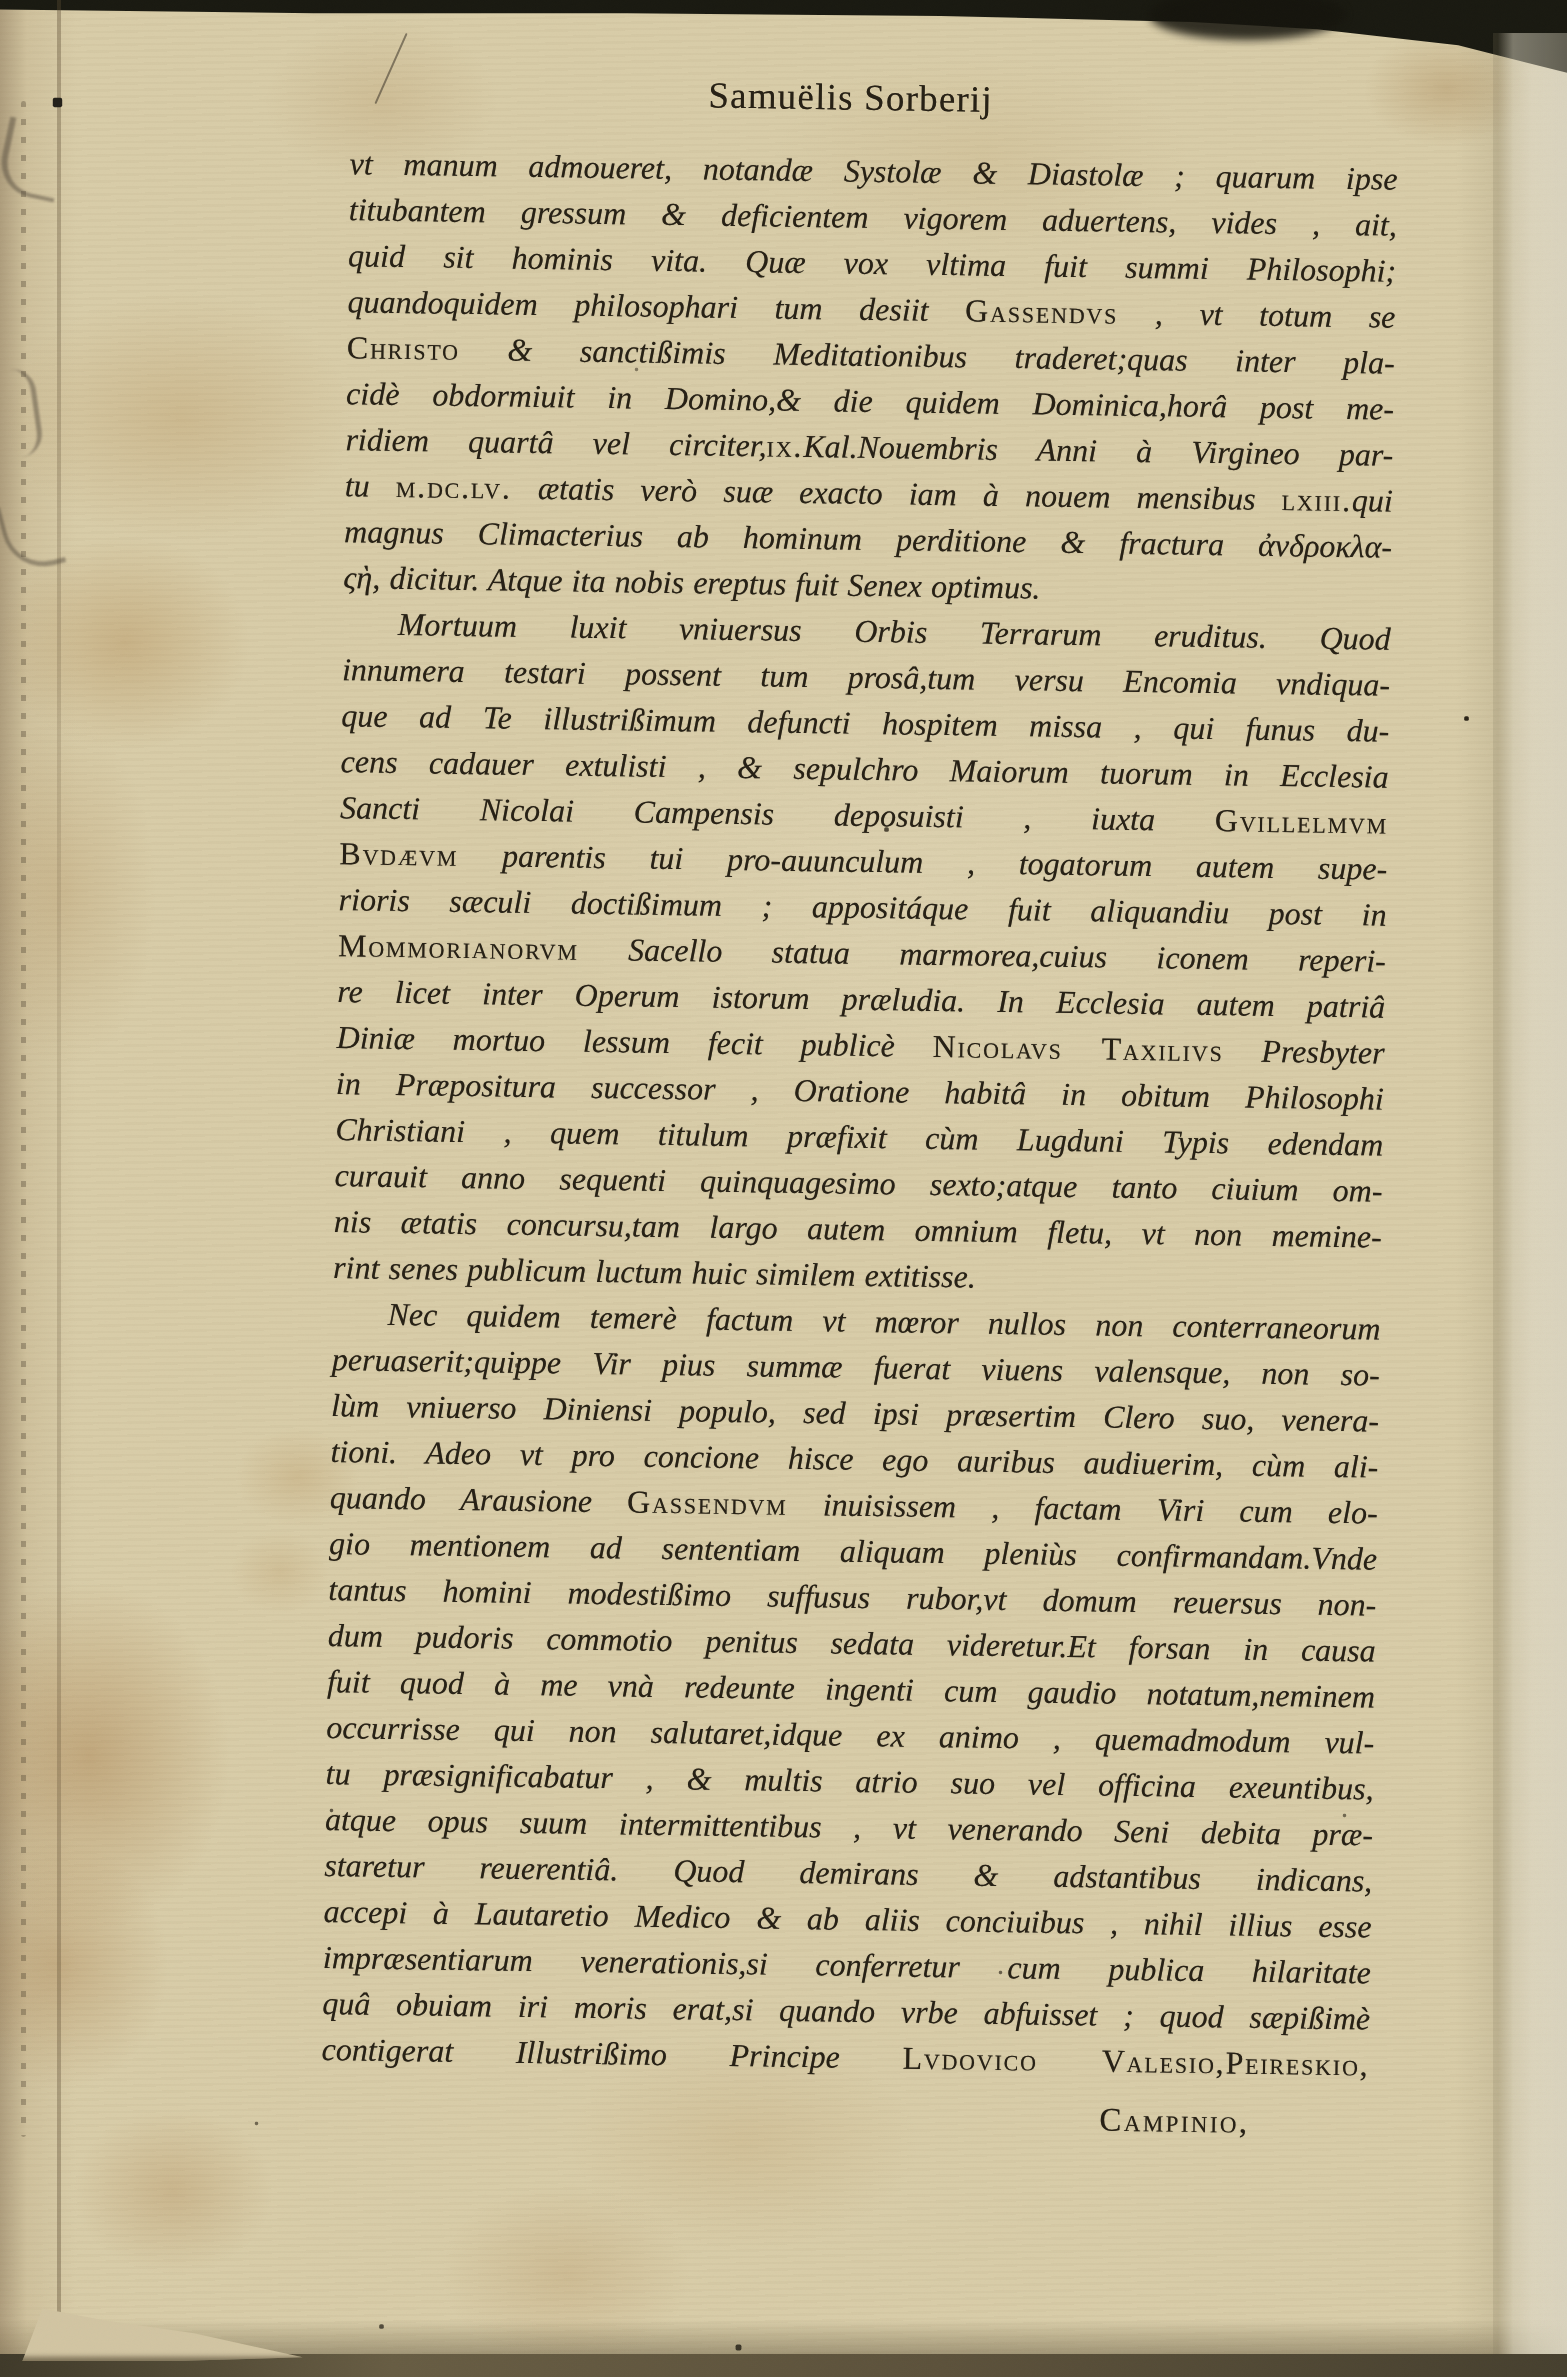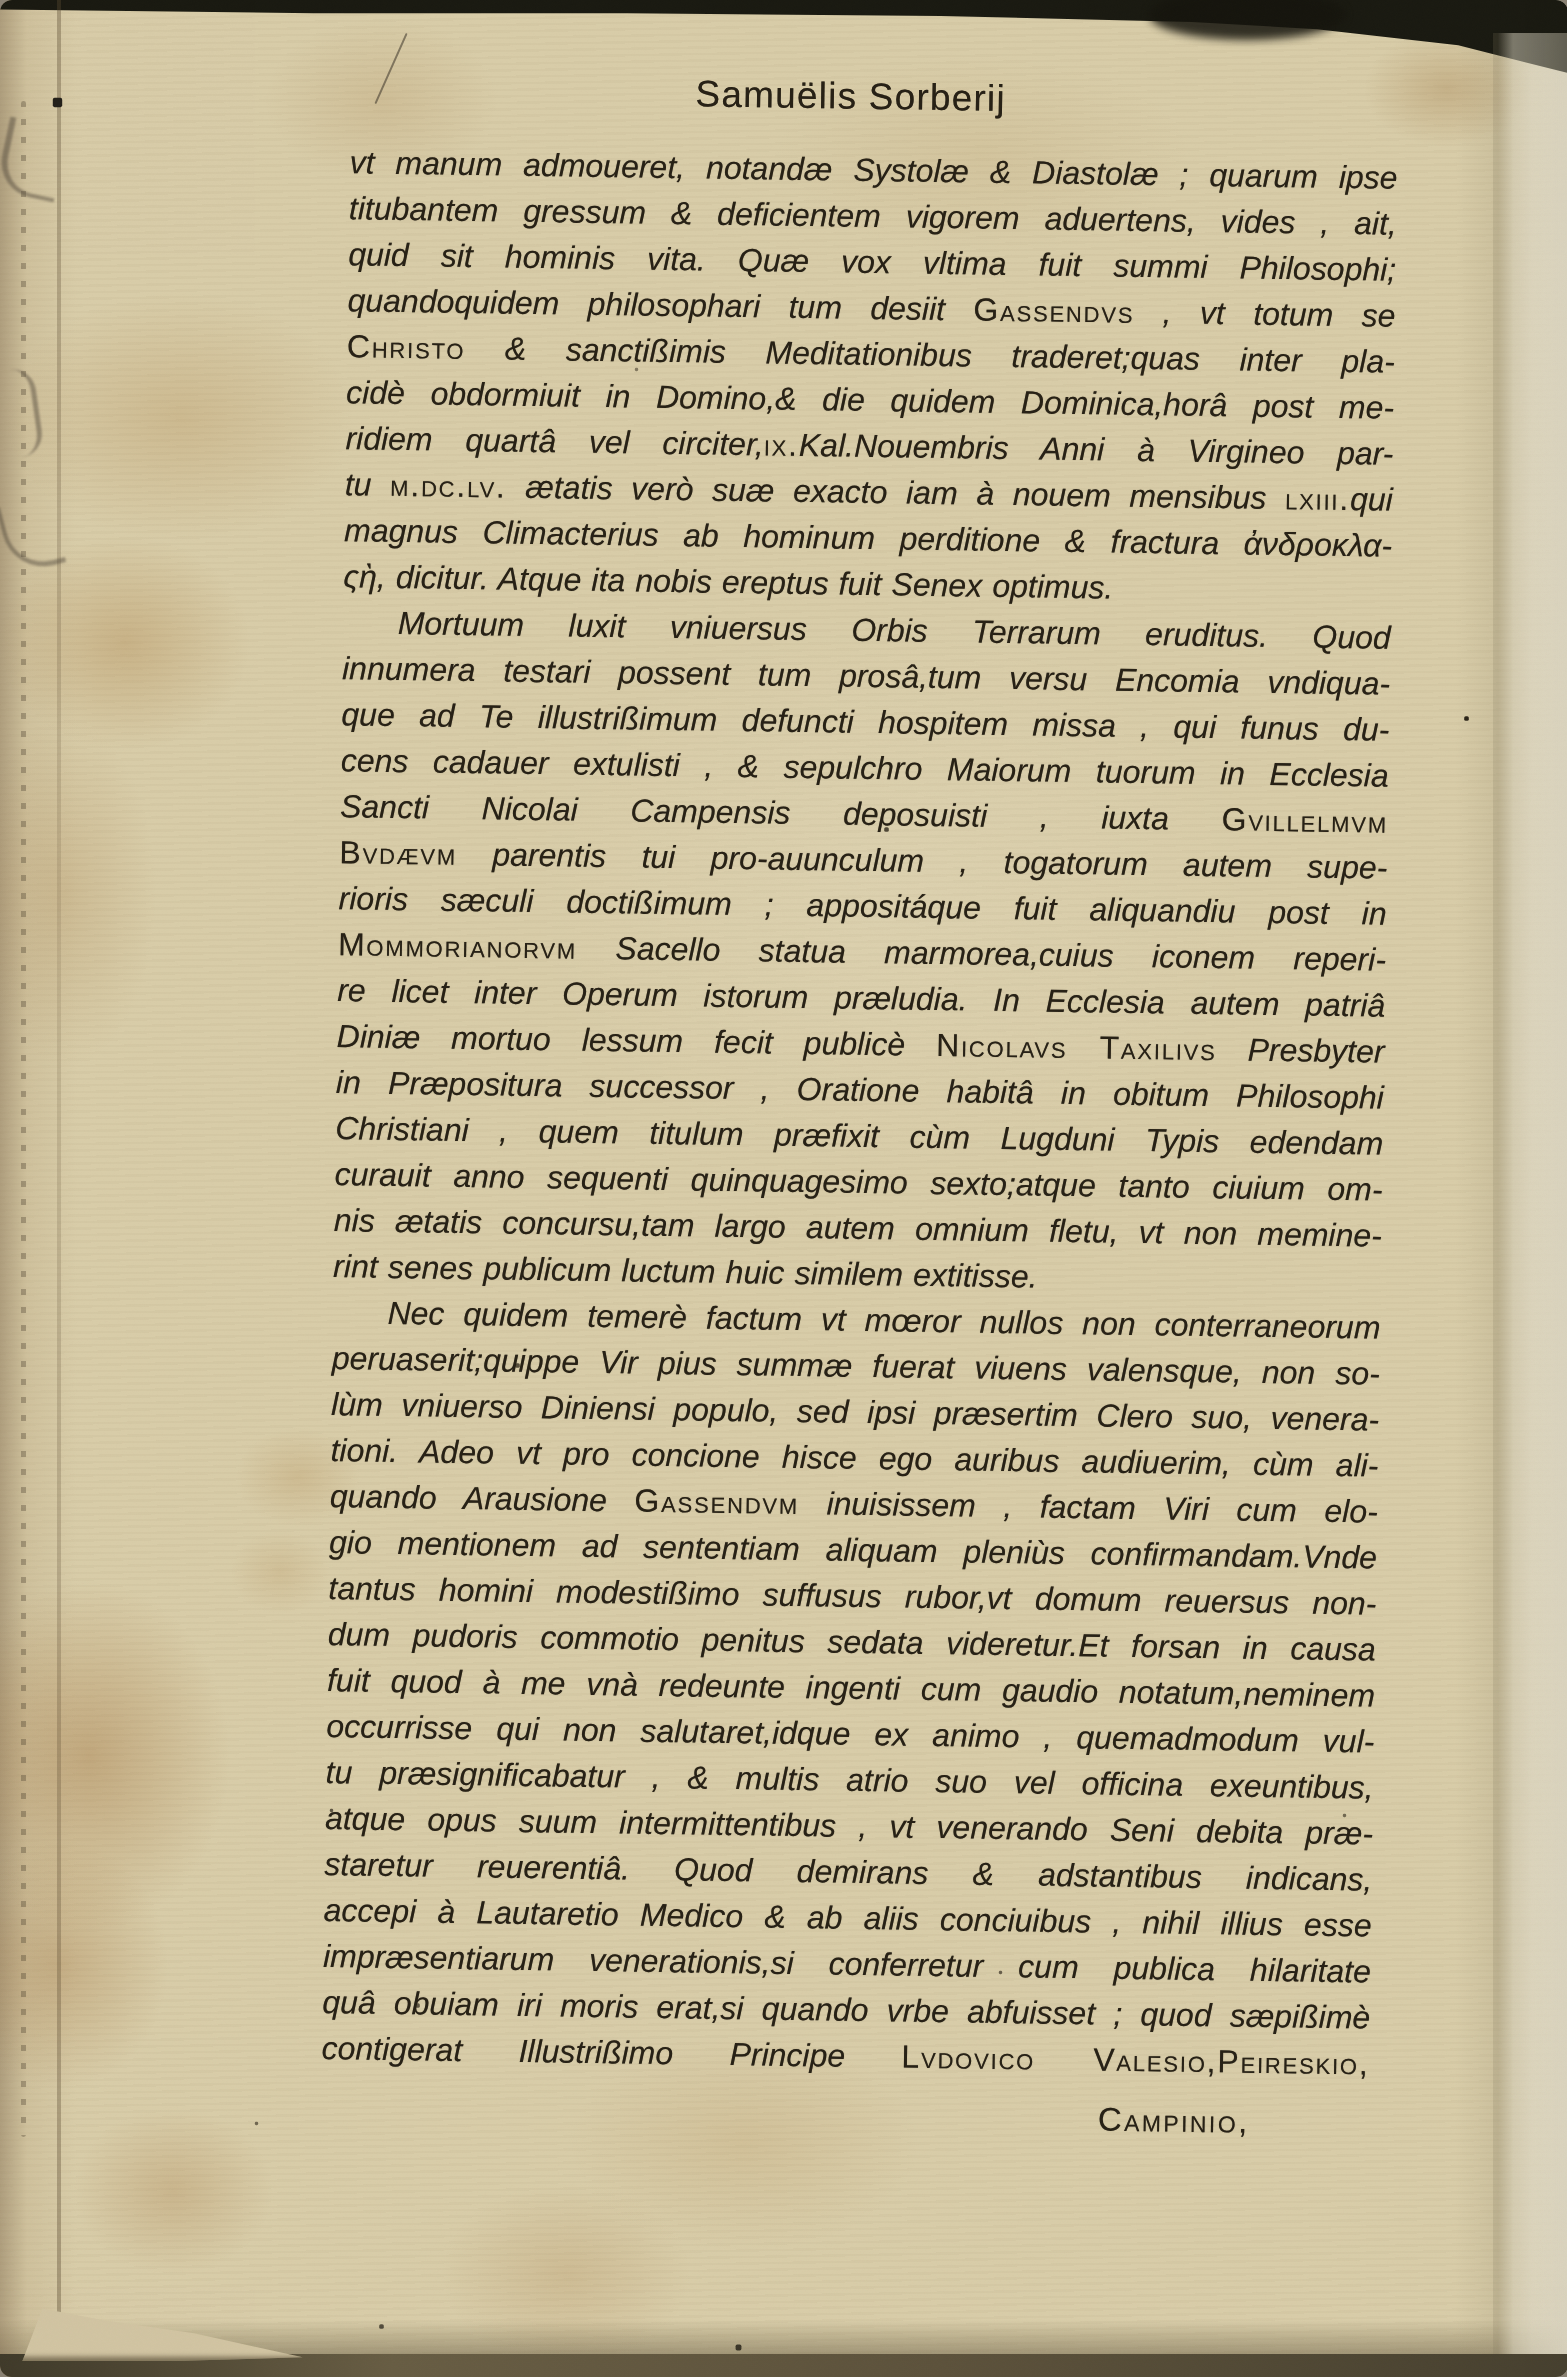--- a/index.html
+++ b/index.html
@@ -18,22 +18,21 @@
       radial-gradient(ellipse 250px 155px at 744px 2143px,rgba(163,118,58,.14), transparent 70%),
       radial-gradient(ellipse 179px 131px at 566px 2274px, rgba(150,100,45,.16), transparent 70%),
       radial-gradient(ellipse 119px 83px at 1447px 89px, rgba(140,95,40,.25),  transparent 70%),
       radial-gradient(ellipse 167px 119px at 381px 101px,  rgba(150,105,50,.15), transparent 70%),
       radial-gradient(ellipse 298px 143px at 982px 155px, rgba(160,120,60,.10), transparent 70%),
       radial-gradient(ellipse 536px 417px at 893px 893px,rgba(255,250,235,.10), transparent 70%),
       linear-gradient(90deg,  rgba(140,120,90,.55) 0px, rgba(190,172,135,.35) 27px, rgba(216,203,166,0) 77px),
       linear-gradient(270deg, rgba(226,220,200,.92) 0px, rgba(226,220,200,.55) 36px, rgba(150,140,110,.25) 57px, rgba(216,203,166,0) 113px),
       repeating-linear-gradient(179deg, rgba(125,105,70,.045) 0 2.4px, rgba(0,0,0,0) 2.4px 6.5px),
       linear-gradient(0deg, rgba(90,80,55,.5) 0 18px, rgba(90,80,55,0) 57px);
-    font-family:Liberation Sans, sans-serif;
-    border-radius:12px;
+    font-family:Liberation Serif, serif;
   }
   .top-band{
     position:absolute;left:0;top:0;width:100%;height:73px;background:#191911;
     clip-path:polygon(0 0,100% 0,100% 100%,93% 62%,84% 40%,76% 30%,60% 22%,40% 18%,20% 18%,0 13%);
   }
   .top-blob{
     position:absolute;left:1149px;top:-10.7px;width:196px;height:51px;background:#15140d;
     border-radius:50%;filter:blur(4.2px);opacity:.85;
   }
   .hairline{

